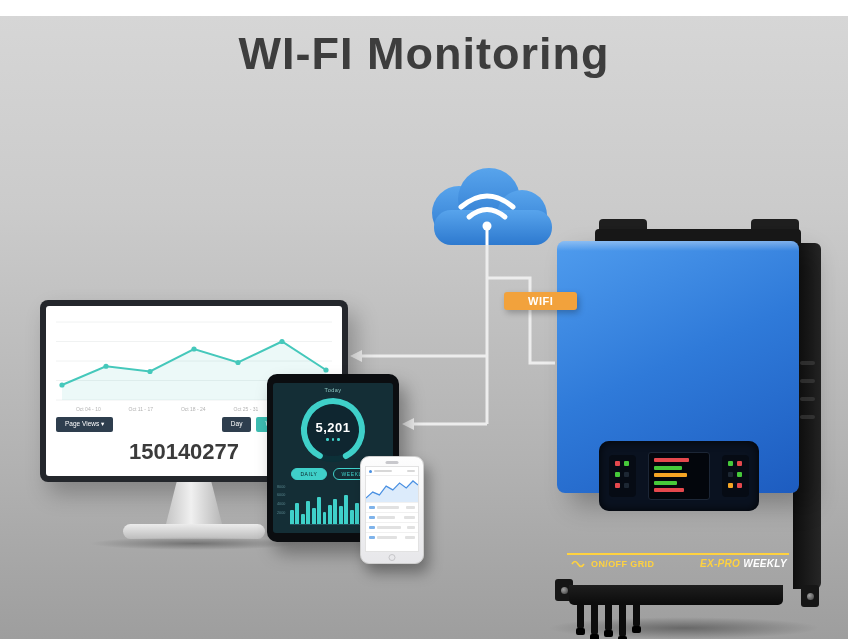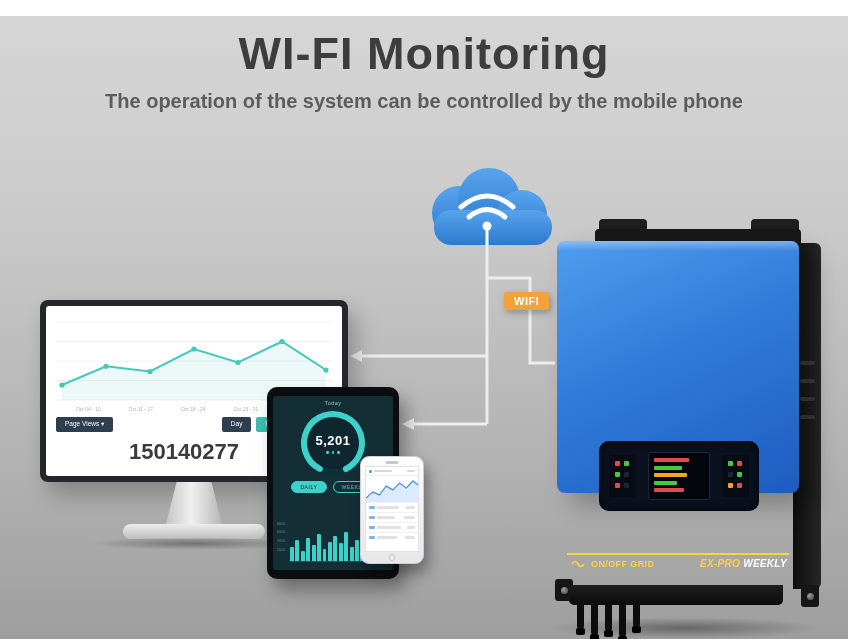--- a/index.html
+++ b/index.html
@@ -12,21 +12,21 @@
   .title{position:absolute;top:12px;left:0;right:0;text-align:center;
          font-size:45px;font-weight:bold;color:#3d3d3d;letter-spacing:1px}
   .subtitle{position:absolute;top:74px;left:0;right:0;text-align:center;
             font-size:20px;font-weight:bold;color:#5c5c5c}
 
   
   #wires{position:absolute;left:0;top:0;width:848px;height:639px;z-index:1}
 
   
   .wifi-badge{position:absolute;left:504px;top:276px;z-index:5;background:#f2a23c;color:#fff;
-              font-weight:bold;font-size:11px;padding:3px 10px;border-radius:3px;letter-spacing:.5px;
+              font-weight:bold;font-size:11px;padding:3px 24px;border-radius:3px;letter-spacing:.5px;
               box-shadow:2px 3px 6px rgba(0,0,0,.25)}
 
   
   .monitor{position:absolute;left:40px;top:284px;width:308px;height:255px;z-index:2}
   .monitor-frame{width:308px;height:182px;background:#24272c;border-radius:8px;padding:6px;
                  box-shadow:8px 12px 22px rgba(0,0,0,.25)}
   .monitor-screen{width:100%;height:100%;background:#fff;border-radius:3px;overflow:hidden;padding-top:4px}
   #monitor-chart{display:block;width:292px;height:96px;margin:0 auto}
   .m-xlabels{display:flex;justify-content:space-around;padding:0 16px;font-size:5px;color:#b3b3b3;
              height:7px;line-height:7px;overflow:hidden}
@@ -39,21 +39,21 @@
            font-size:22px;font-weight:bold;color:#3b3b3b}
   .monitor-neck{position:absolute;left:50%;top:182px;transform:translateX(-50%);width:58px;height:46px;
                 background:linear-gradient(90deg,#c3c3c3,#f0f0f0 45%,#b5b5b5);
                 clip-path:polygon(20% 0,80% 0,100% 100%,0 100%)}
   .monitor-base{position:absolute;left:50%;top:224px;transform:translateX(-50%);width:142px;height:15px;
                 background:linear-gradient(#ececec,#bdbdbd);border-radius:8px}
   .monitor-shadow{position:absolute;left:50%;top:237px;transform:translateX(-50%);width:210px;height:13px;
                   background:radial-gradient(ellipse at center,rgba(0,0,0,.32),rgba(0,0,0,0) 70%)}
 
   
-  .tablet{position:absolute;left:267px;top:371px;width:132px;height:192px;background:#0b0d10;
+  .tablet{position:absolute;left:267px;top:358px;width:132px;height:168px;background:#0b0d10;
           border-radius:10px;padding:9px 6px;z-index:3;box-shadow:7px 11px 18px rgba(0,0,0,.35)}
   .tablet-screen{width:100%;height:100%;background:#142e36;border-radius:3px;position:relative;overflow:hidden}
   .t-header{text-align:center;font-size:5.5px;color:#8fc7c2;padding-top:4px;letter-spacing:.5px}
   .t-gauge{position:relative;width:72px;height:72px;margin:1px auto 0}
   .t-gauge svg{position:absolute;inset:0}
   .t-gauge-value{position:absolute;top:26px;left:0;right:0;text-align:center;font-size:13px;
                  font-weight:bold;color:#fff;letter-spacing:.5px}
   .t-gauge-dots{position:absolute;top:44px;left:0;right:0;display:flex;justify-content:center;gap:3px}
   .t-gauge-dots i{width:2.5px;height:2.5px;border-radius:50%;background:#3fd0c9;display:block}
   .t-buttons{display:flex;justify-content:center;gap:6px;margin-top:2px}
@@ -135,21 +135,20 @@
   .cable{width:7px;background:#0d0d0d;border-radius:0 0 3px 3px;position:relative;display:block}
   .cable::after{content:'';position:absolute;bottom:-6px;left:-1px;width:9px;height:7px;
                 background:#000;border-radius:2px}
 </style>
 </head>
 <body>
 
 <div class="stage">
 
   <div class="title">WI-FI Monitoring</div>
-  <div class="subtitle">The operation of the system can be controlled by the mobile phone</div>
 
   <svg id="wires" viewBox="0 0 848 639">
     <defs>
       <linearGradient id="cloudGrad" x1="0" y1="0" x2="0" y2="1">
         <stop offset="0" stop-color="#58a4ec"></stop>
           <stop offset="1" stop-color="#2d79cf"></stop>
       </linearGradient>
     </defs>
     <g stroke="#ededed" stroke-width="3" fill="none">
       <path d="M487 226 V408"></path>

